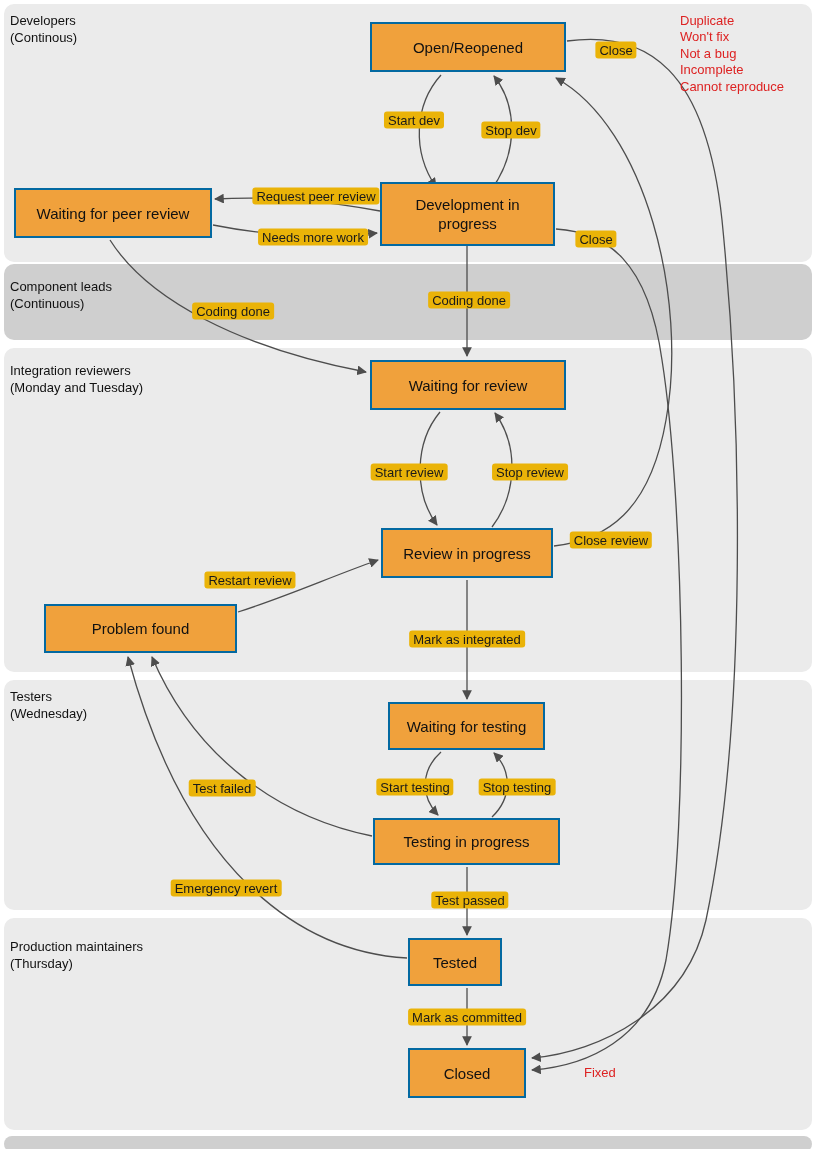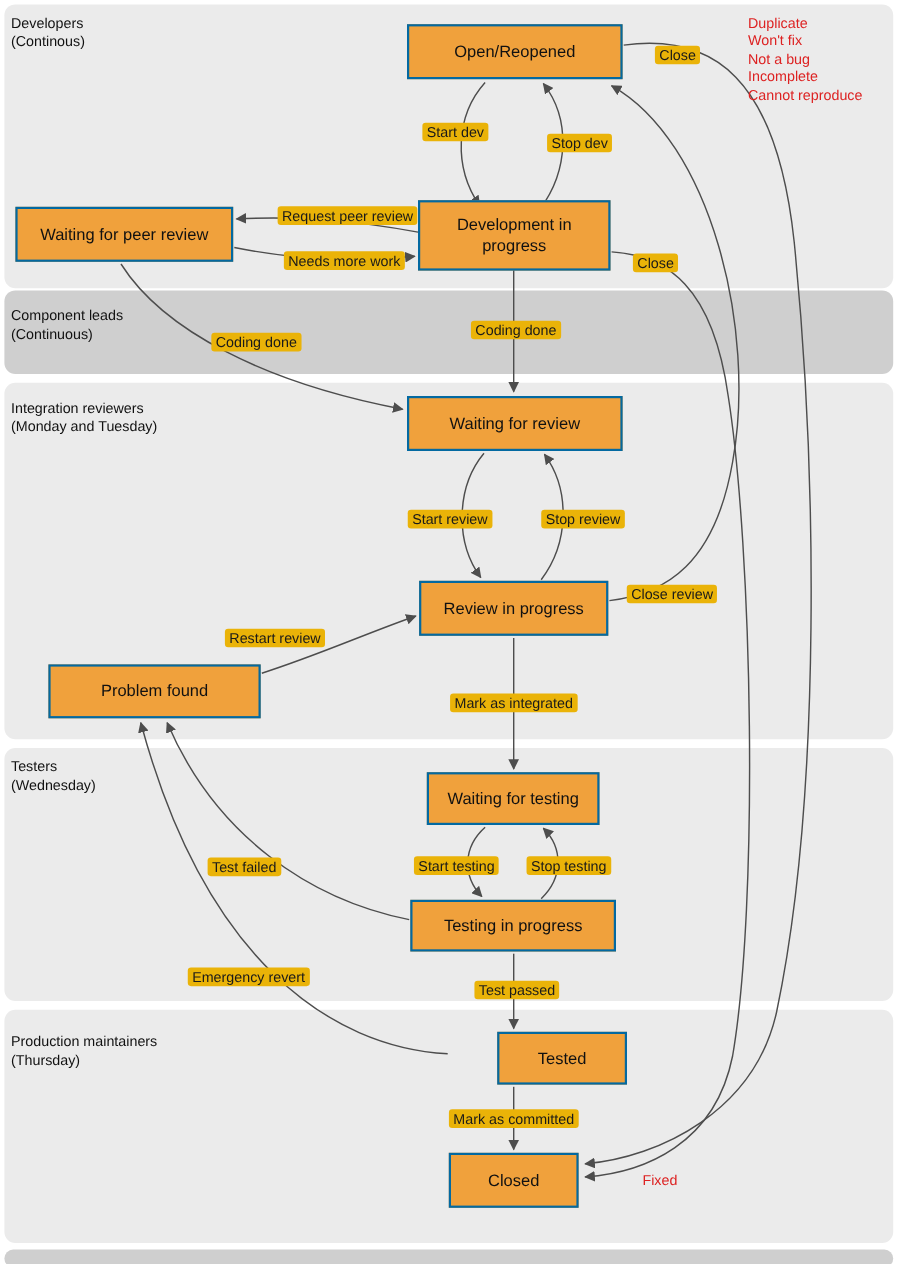--- a/index.html
+++ b/index.html
@@ -81,29 +81,29 @@
     </div>
   <div class="state" style="left:44px;top:604px;width:193px;height:49px;">
       <span>Problem found</span>
     </div>
   <div class="state" style="left:388px;top:702px;width:157px;height:48px;">
       <span>Waiting for testing</span>
     </div>
   <div class="state" style="left:373px;top:818px;width:187px;height:47px;">
       <span>Testing in progress</span>
     </div>
-  <div class="state" style="left:408px;top:938px;width:118px;height:48px;margin-left:44px;">
+  <div class="state" style="left:408px;top:938px;width:94px;height:48px;">
       <span>Tested</span>
     </div>
   <div class="state" style="left:408px;top:1048px;width:118px;height:50px;">
       <span>Closed</span>
     </div>
 
   <span class="edge-label" style="left:414px;top:120px;">Start dev</span>
-  <span class="edge-label" style="left:511px;top:130px;margin-left:16px;">Stop dev</span>
+  <span class="edge-label" style="left:511px;top:130px;">Stop dev</span>
   <span class="edge-label" style="left:316px;top:196px;">Request peer review</span>
   <span class="edge-label" style="left:313px;top:237px;">Needs more work</span>
   <span class="edge-label" style="left:616px;top:50px;">Close</span>
   <span class="edge-label" style="left:596px;top:239px;">Close</span>
   <span class="edge-label" style="left:233px;top:311px;">Coding done</span>
   <span class="edge-label" style="left:469px;top:300px;">Coding done</span>
   <span class="edge-label" style="left:409px;top:472px;">Start review</span>
   <span class="edge-label" style="left:530px;top:472px;">Stop review</span>
   <span class="edge-label" style="left:611px;top:540px;">Close review</span>
   <span class="edge-label" style="left:250px;top:580px;">Restart review</span>

